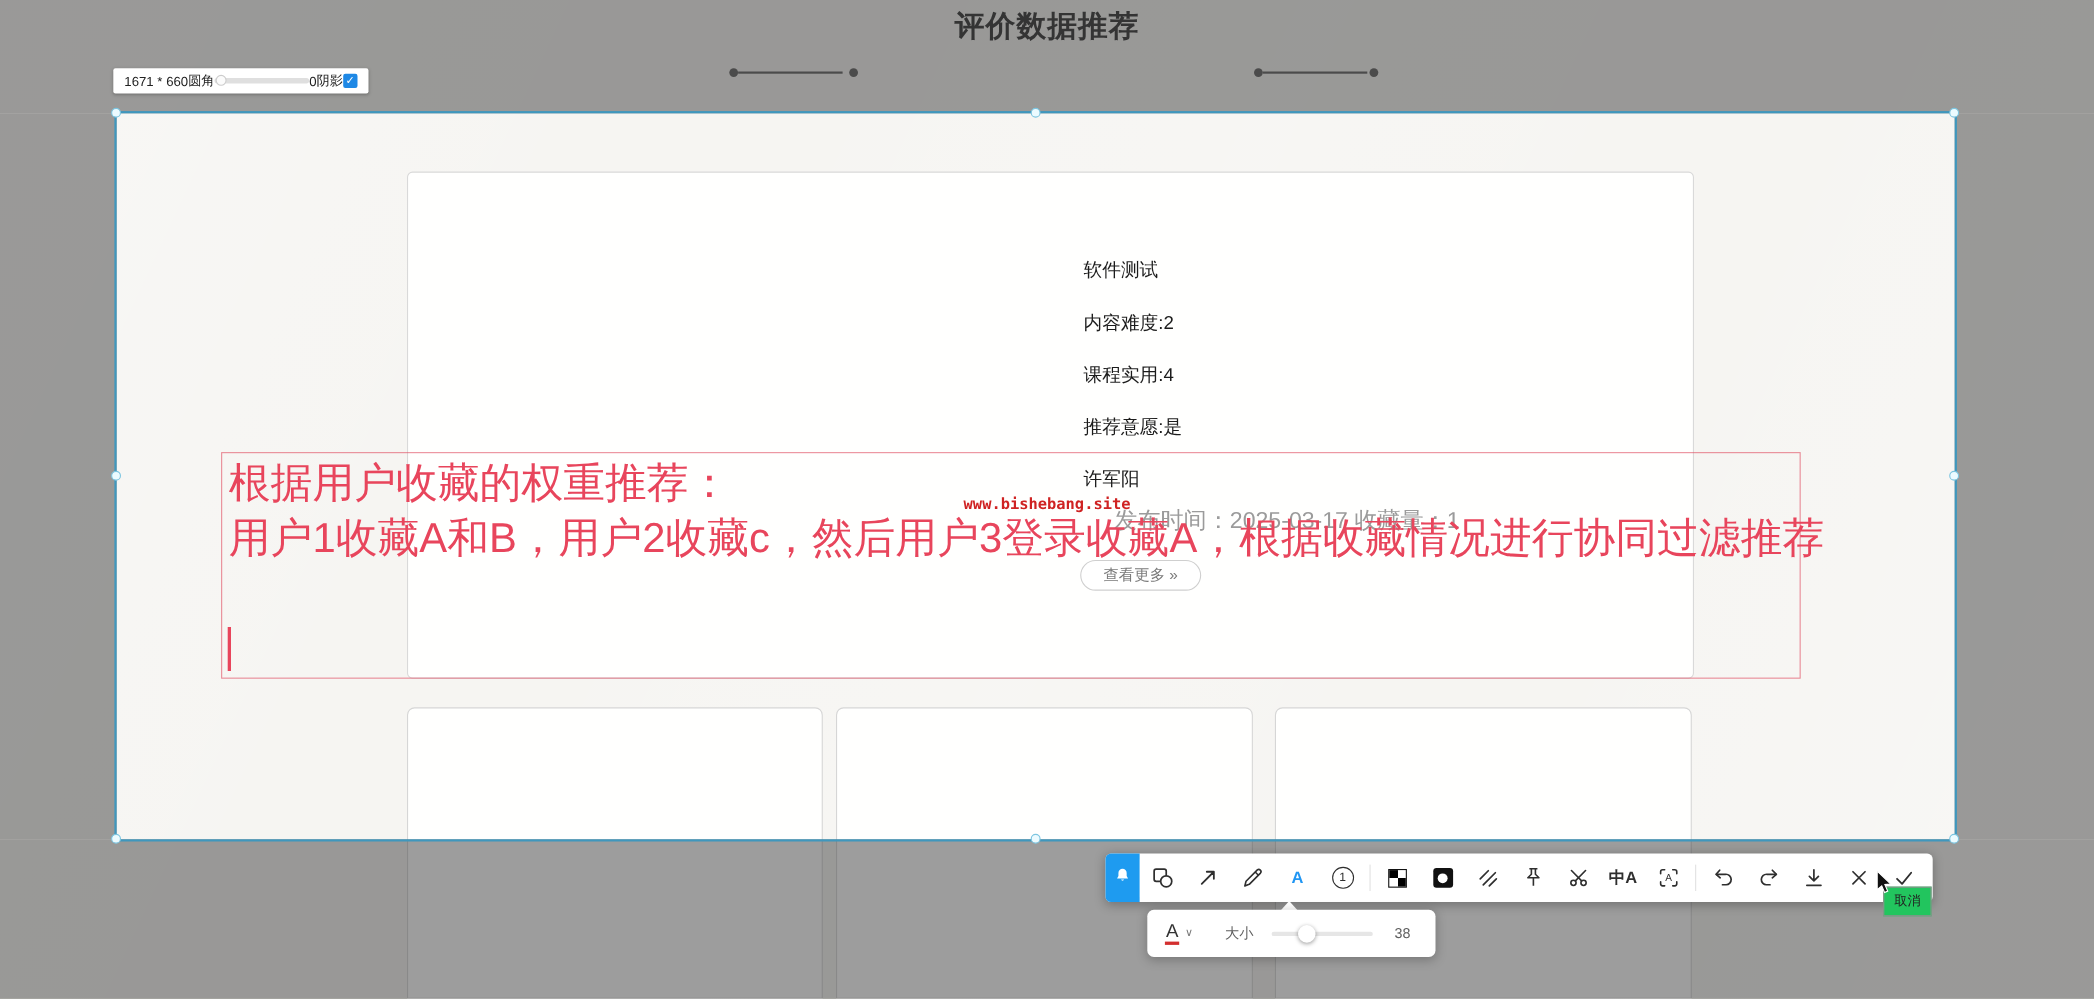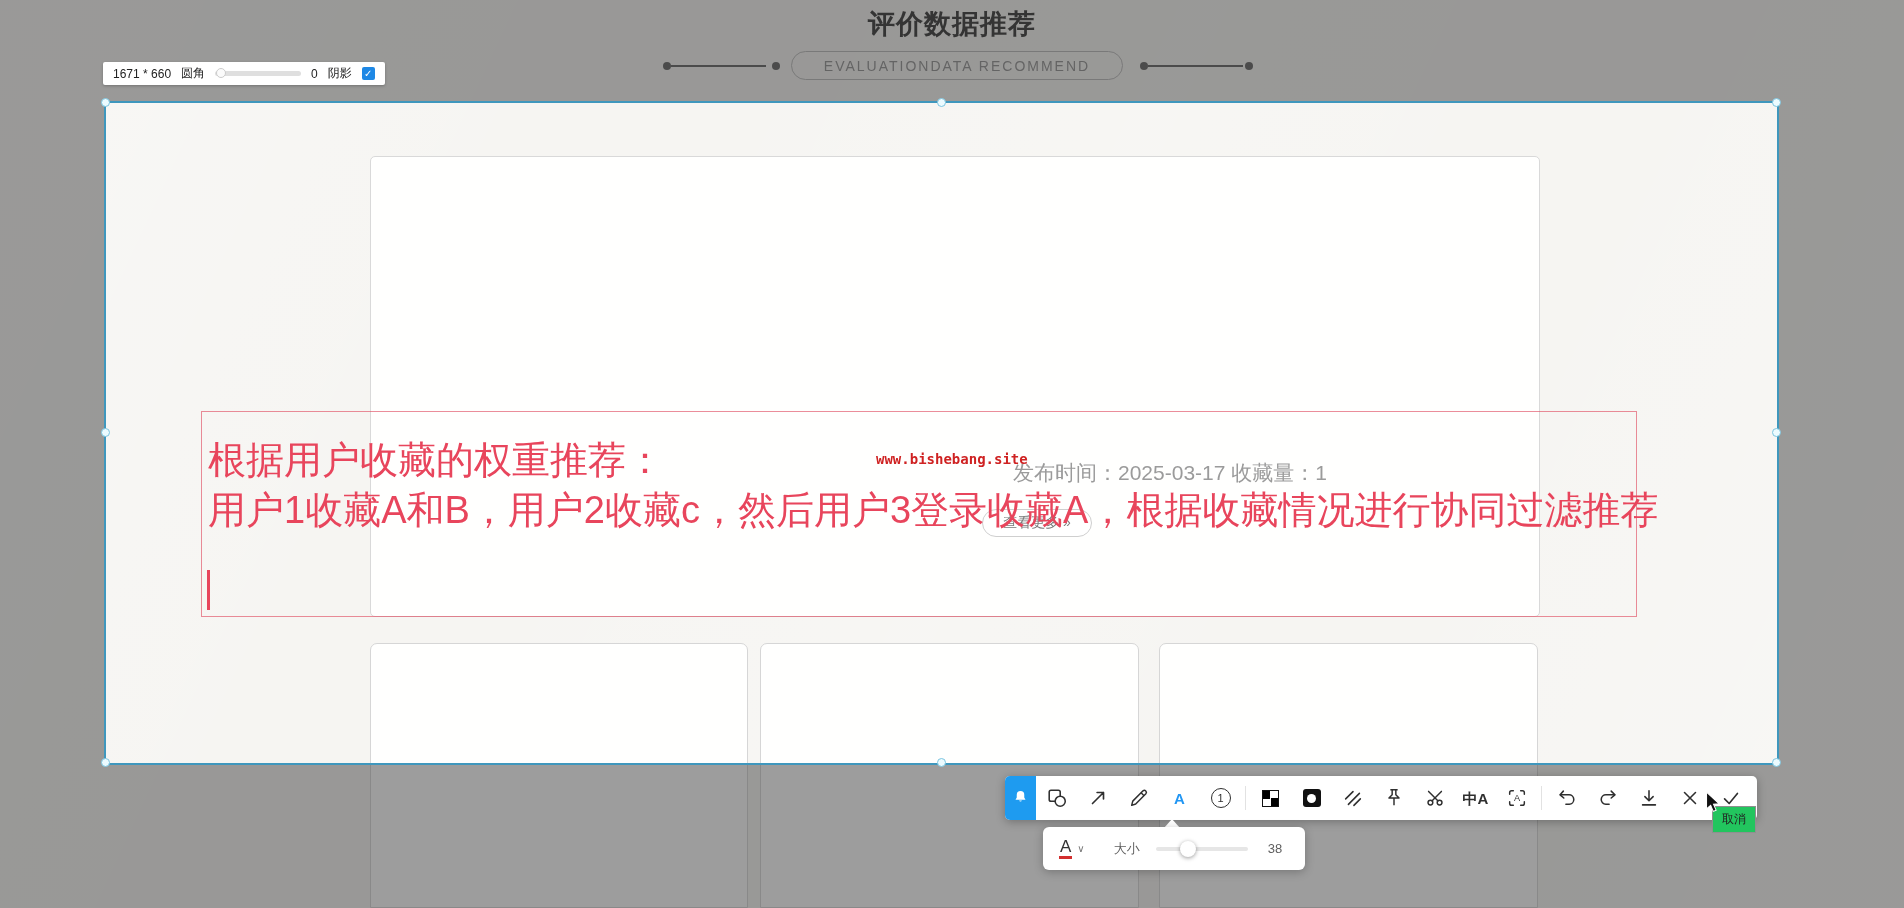--- a/index.html
+++ b/index.html
@@ -26,37 +26,37 @@
     border-radius:14px;background:rgba(255,255,255,.92);color:#7a7a7a;font-size:14px;
     display:flex;align-items:center;justify-content:center;z-index:2;}
   .bottom-card{position:absolute;top:643px;height:265px;background:#fffffe;
     border:1px solid #d6d6d6;border-radius:7px 7px 0 0;}
   .watermark{position:absolute;left:876px;top:451px;font-family:"DejaVu Sans Mono","Liberation Mono",monospace;
     font-size:14px;font-weight:700;color:#cf2222;z-index:3;letter-spacing:0px;}
   
   .red-box{position:absolute;left:201px;top:411px;width:1436px;height:206px;
     border:1px solid rgba(224,80,100,.65);z-index:4;}
   .red-text{position:absolute;left:6px;top:3px;width:1424px;
-    font-size:38px;line-height:50px;color:#e8455c;white-space:nowrap;margin-top:20px;}
+    font-size:38px;line-height:50px;color:#e8455c;white-space:nowrap;}
   .red-caret{position:absolute;left:5px;top:158px;width:3px;height:40px;background:#e8455c;}
   
   .dim{position:absolute;background:rgba(60,60,60,.5);z-index:5;}
   .dim.top{left:0;top:0;width:1904px;height:103px;}
   .dim.left{left:0;top:103px;width:106px;height:660px;}
   .dim.right{left:1777px;top:103px;width:127px;height:660px;}
   .dim.bottom{left:0;top:763px;width:1904px;height:145px;}
   
   .sel-border{position:absolute;left:104px;top:101px;width:1675px;height:664px;
     border:2px solid #3f97bd;z-index:6;}
   .handle{position:absolute;width:9px;height:9px;border-radius:50%;
     background:#ecfbff;border:1px solid #7cc5e0;z-index:7;}
   
   .size-bar{position:absolute;left:103px;top:62px;height:23px;z-index:8;
     background:#fff;border-radius:2px;box-shadow:0 1px 3px rgba(0,0,0,.25);
-    display:flex;align-items:center;padding:0 10px;font-size:12px;color:#222;gap:10px;}
+    display:flex;align-items:center;padding:0 10px;font-size:12px;color:#222;}
   .size-bar .track{position:relative;width:86px;height:5px;background:#dfdfdf;border-radius:3px;}
   .size-bar .track .knob{position:absolute;left:1px;top:-3px;width:10px;height:10px;border-radius:50%;
     background:#fbfbfb;border:1px solid #cccccc;}
   .checkbox{width:13px;height:13px;border-radius:2px;background:#1e88e5;color:#fff;
     font-size:10px;font-weight:700;display:flex;align-items:center;justify-content:center;line-height:1;}
   
   .toolbar{position:absolute;left:1005px;top:776px;height:44px;z-index:8;
     background:#fff;border-radius:5px;box-shadow:0 2px 10px rgba(0,0,0,.28);
     display:flex;align-items:center;padding-right:6px;}
   .bell-tab{width:31px;height:44px;border-radius:5px 0 0 5px;background:#1e9bf0;
@@ -96,26 +96,32 @@
 </head>
 <body>
 
 <div class="stage">
 
   <div class="page">
     <div class="page-title">评价数据推荐</div>
     <div class="deco-dot" style="left:663px"></div>
     <div class="deco-line" style="left:671px;width:95px"></div>
     <div class="deco-dot" style="left:772px"></div>
-    <div class="pill">EVALUATIONDATA RECOMMEND</div>
     <div class="deco-dot" style="left:1140px"></div>
     <div class="deco-line" style="left:1148px;width:95px"></div>
     <div class="deco-dot" style="left:1245px"></div>
 
     <div class="main-card"></div>
+    <div class="card-lines">
+      <div>软件测试</div>
+      <div>内容难度:2</div>
+      <div>课程实用:4</div>
+      <div>推荐意愿:是</div>
+      <div>许军阳</div>
+    </div>
     <div class="meta">发布时间：2025-03-17  收藏量：1</div>
     <div class="more-btn">查看更多 »</div>
 
     <div class="bottom-card" style="left:370px;width:378px"></div>
     <div class="bottom-card" style="left:760px;width:379px"></div>
     <div class="bottom-card" style="left:1159px;width:379px"></div>
 
     <div class="watermark">www.bishebang.site</div>
 
     <div class="red-box">

